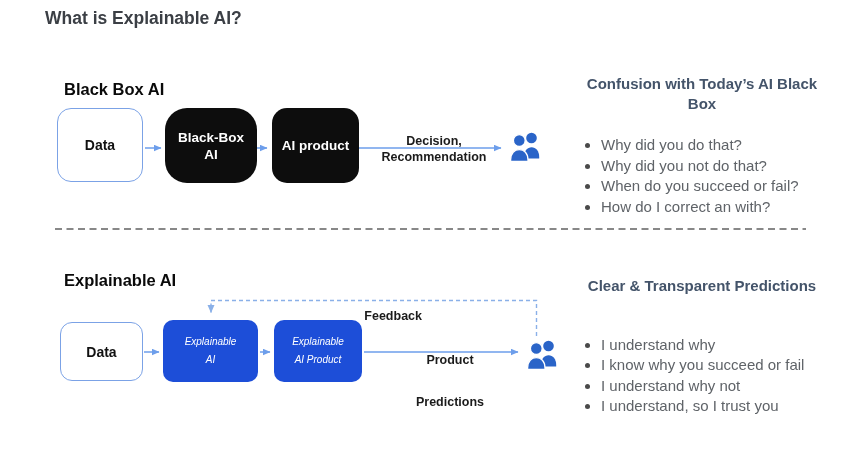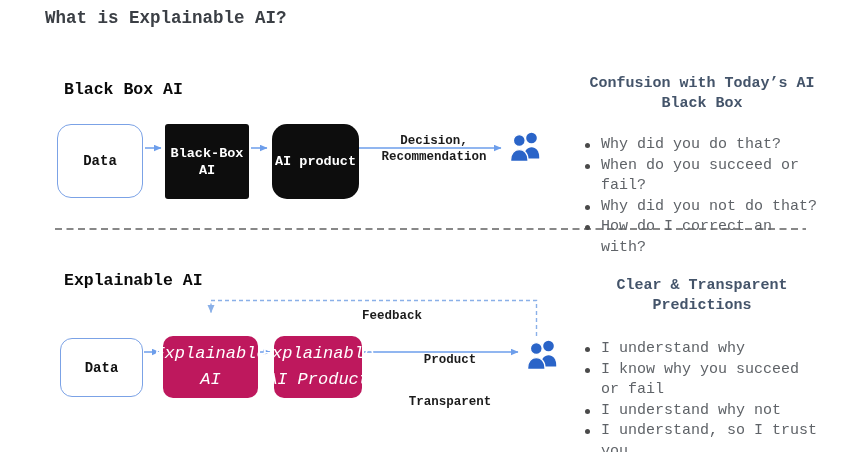--- a/index.html
+++ b/index.html
@@ -1,45 +1,45 @@
 <!DOCTYPE html>
 <html><head>
 <meta charset="utf-8">
 <style>
   html,body{margin:0;padding:0;background:#fff;}
   .slide{
     position:relative;width:864px;height:452px;background:#ffffff;overflow:hidden;
-    font-family:Liberation Mono, monospace;
+    font-family:Liberation Sans, sans-serif;
   }
   .page-title{
     position:absolute;left:45px;top:8px;margin:0;
     font-size:17.5px;font-weight:700;color:#3b3f45;
   }
   .sec-heading{
     position:absolute;margin:16px;font-size:16.5px;font-weight:700;color:#0a0a0a;
   }
   .sec-heading.bb{left:48px;top:64px;}
   .sec-heading.xai{left:48px;top:255px;}
   .overlay{position:absolute;left:0;top:0;width:864px;height:452px;pointer-events:none;}
   .node{
     position:absolute;display:flex;align-items:center;justify-content:center;
-    text-align:center;white-space:pre-line;box-sizing:border-box;margin-top:16px;
+    text-align:center;white-space:pre-line;box-sizing:border-box;
   }
   .node.white{
     background:#ffffff;border:1.5px solid #7ba2e6;color:#111;
     font-weight:700;font-size:14px;
   }
   .node.black{
     background:#0d0d0d;color:#ffffff;font-weight:700;font-size:13.5px;line-height:17px;
   }
   .node.blue{
-    background:#be185d;color:#ffffff;font-style:italic;font-size:17px;line-height:26px;
+    background:#1d4ed8;color:#ffffff;font-style:italic;font-size:10px;line-height:18px;
   }
   .n-data1{left:57px;top:108px;width:86px;height:74px;border-radius:14px;}
-  .n-bb{left:165px;top:108px;width:84px;height:75px;border-radius:3px;}
+  .n-bb{left:165px;top:108px;width:92px;height:75px;border-radius:22px;}
   .n-prod{left:272px;top:108px;width:87px;height:75px;border-radius:15px;}
   .n-data2{left:60px;top:322px;width:83px;height:59px;border-radius:12px;}
   .n-xai{left:163px;top:320px;width:95px;height:62px;border-radius:10px;}
   .n-xaip{left:274px;top:320px;width:88px;height:62px;border-radius:10px;}
   .lbl{
     position:absolute;font-weight:700;font-size:12.5px;color:#1b1b1b;
     text-align:center;white-space:pre-line;line-height:15.5px;margin-top:28px;
   }
   .lbl-decrec{left:366px;top:106px;width:136px;}
   .lbl-feedback{left:352px;top:281px;width:70px;text-align:right;}
@@ -49,21 +49,21 @@
   .users.u1{left:507px;top:129px;}
   .users.u2{left:524px;top:337px;}
   .panel{position:absolute;left:582px;width:240px;}
   .panel.p1{top:74px;}
   .panel.p2{top:276px;}
   .panel-heading{
     margin:0;font-size:15px;font-weight:700;color:#44546a;line-height:19.5px;text-align:center;
   }
   .panel ul{list-style:none;margin:0;padding:0;}
   .panel.p1 ul{margin-top:22px;}
-  .panel.p2 ul{margin-top:24px;}
+  .panel.p2 ul{margin-top:39px;}
   .panel li{
     position:relative;font-size:15px;color:#5f6368;line-height:20.5px;padding-left:19px;
   }
   .panel li::before{
     content:"";position:absolute;left:3px;top:8px;width:5px;height:5px;
     border-radius:50%;background:#4a4a4a;
   }
 </style>
 </head>
 <body>
@@ -109,37 +109,37 @@
         <circle cx="12.3" cy="11.5" r="5.9"></circle>
         <path d="M3.6 31c0-6.8 3.9-10.4 8.7-10.4s8.7 3.6 8.7 10.4v1.4H3.6z"></path>
       </g>
     </g>
   </svg>
 
   <div class="panel p1">
     <h3 class="panel-heading">Confusion with Today’s AI Black Box</h3>
     <ul>
       <li>Why did you do that?</li>
+      <li>Why did you not do that?</li>
       <li>When do you succeed or fail?</li>
-      <li>Why did you not do that?</li>
       <li>How do I correct an with?</li>
     </ul>
   </div>
 
   <h2 class="sec-heading xai">Explainable AI</h2>
 
   <div class="node white n-data2">Data</div>
   <div class="node blue n-xai">Explainable
 AI</div>
   <div class="node blue n-xaip">Explainable
 AI Product</div>
 
   <div class="lbl lbl-feedback">Feedback</div>
   <div class="lbl lbl-decision">Product</div>
-  <div class="lbl lbl-explanation">Transparent</div>
+  <div class="lbl lbl-explanation">Predictions</div>
 
   <svg class="users u2" viewBox="0 0 36 34">
     <g fill="#2a64c8">
       <circle cx="24.5" cy="9" r="5.3"></circle>
       <path d="M17 28c0-6.2 3.4-9.8 7.6-9.8s7.6 3.6 7.6 9.8v1.6H17z"></path>
       <g stroke="#ffffff" stroke-width="1.3">
         <circle cx="12.3" cy="11.5" r="5.9"></circle>
         <path d="M3.6 31c0-6.8 3.9-10.4 8.7-10.4s8.7 3.6 8.7 10.4v1.4H3.6z"></path>
       </g>
     </g>

